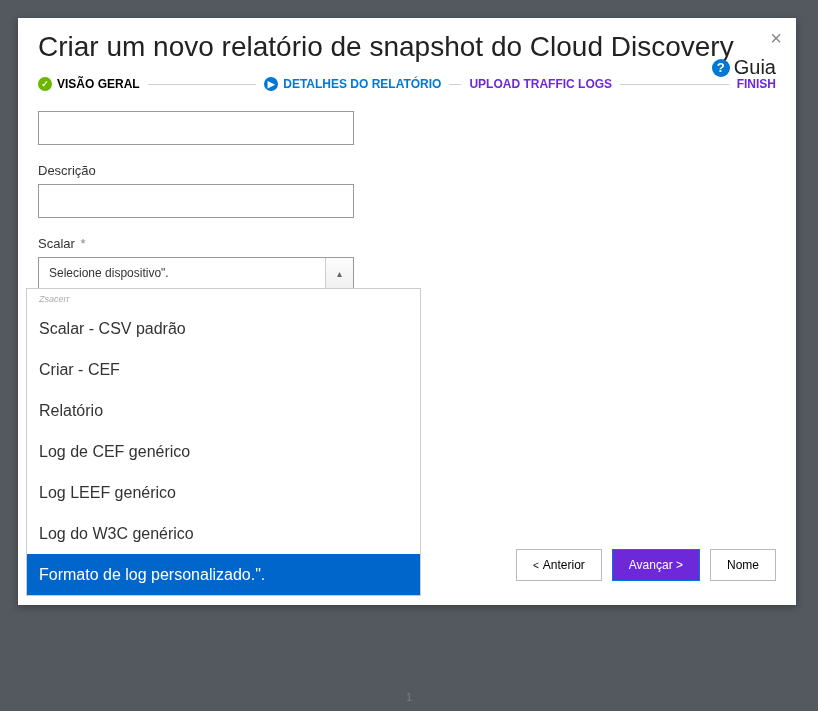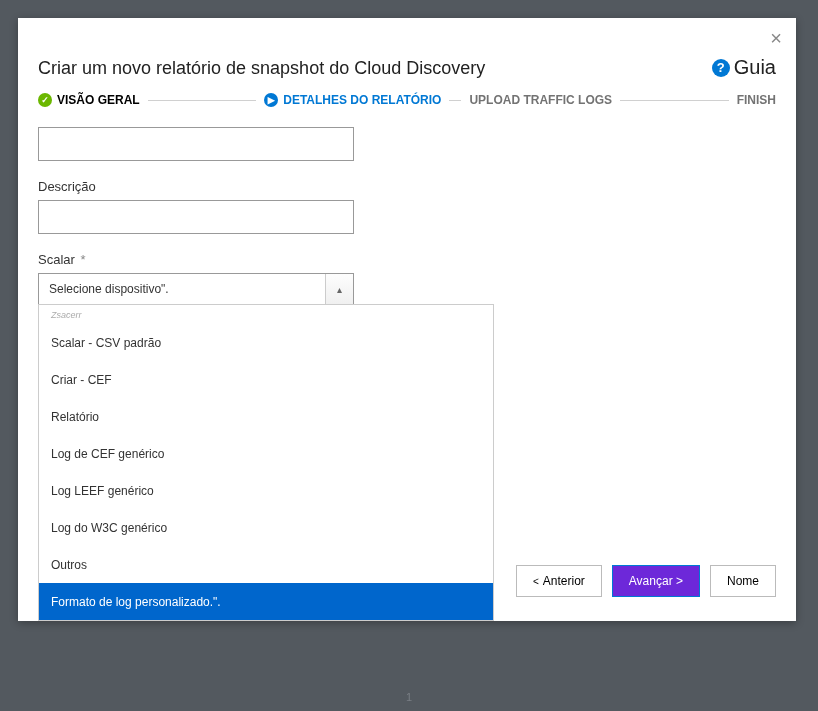--- a/index.html
+++ b/index.html
@@ -30,24 +30,24 @@
     .close {
       position: absolute;
       top: 10px;
       right: 14px;
       font-size: 20px;
       color: #888;
       cursor: pointer;
       line-height: 1;
     }
     .title {
-      font-size: 18px;
+      font-size: 28px;
       font-weight: 400;
       color: #222;
-      margin-top: 28px;
+      margin-top: 1px;
       margin-bottom: 14px;
     }
     .guide {
       position: absolute;
       top: 38px;
       right: 20px;
       font-size: 20px;
       color: #222;
       display: flex;
       align-items: center;
@@ -84,21 +84,21 @@
       border-radius: 50%;
       display: inline-flex;
       align-items: center;
       justify-content: center;
       font-size: 9px;
       color: #fff;
     }
     .step-done .step-icon { background: #6bb700; }
     .step-active { color: #0078d4; }
     .step-active .step-icon { background: #0078d4; }
-    .step-inactive { color: #737373; text-align: center; }
+    .step-inactive { color: #6d28d9; text-align: center; }
     .step-line {
       height: 1px;
       background: #d0d0d0;
       flex: 1;
       margin: 0 8px;
     }
     .step-line.short { flex: 0 0 12px; }
     .form-group {
       margin-bottom: 18px;
     }
@@ -135,34 +135,34 @@
       border-left: 1px solid #ccc;
       background: linear-gradient(#fdfdfd, #f0f0f0);
       display: flex;
       align-items: center;
       justify-content: center;
       color: #666;
       font-size: 10px;
     }
     .dropdown {
       position: absolute;
-      left: 20px;
-      width: 456px;
+      left: 8px;
+      width: 395px;
       background: #fff;
       border: 1px solid #ccc;
       margin-top: -1px;
       z-index: 10;
     }
     .dropdown-inner {
       max-height: 340px;
       overflow-y: auto;
     }
     .dropdown-item {
       padding: 11px 12px;
-      font-size: 12px;
+      font-size: 16px;
       color: #333;
       cursor: pointer;
       border-top: 1px solid transparent;
     }
     .dropdown-item.first {
       font-size: 9px;
       color: #aaa;
       padding: 4px 12px;
       font-style: italic;
     }
@@ -263,21 +263,20 @@
 
     <div class="dropdown">
       <div class="dropdown-inner">
         <div class="dropdown-item first">Zsacerr</div>
         <div class="dropdown-item">Scalar - CSV padrão</div>
         <div class="dropdown-item">Criar - CEF</div>
         <div class="dropdown-item">Relatório</div>
         <div class="dropdown-item">Log de CEF genérico</div>
         <div class="dropdown-item">Log LEEF genérico</div>
         <div class="dropdown-item">Log do W3C genérico</div>
-        <div class="dropdown-item">Outros</div>
         <div class="dropdown-item selected">Formato de log personalizado.".</div>
       </div>
     </div>
 
     <div class="footer">
       <button class="btn">
         <span class="chev">&lt;</span>
         <span>Anterior</span>
       </button>
       <button class="btn btn-primary">

